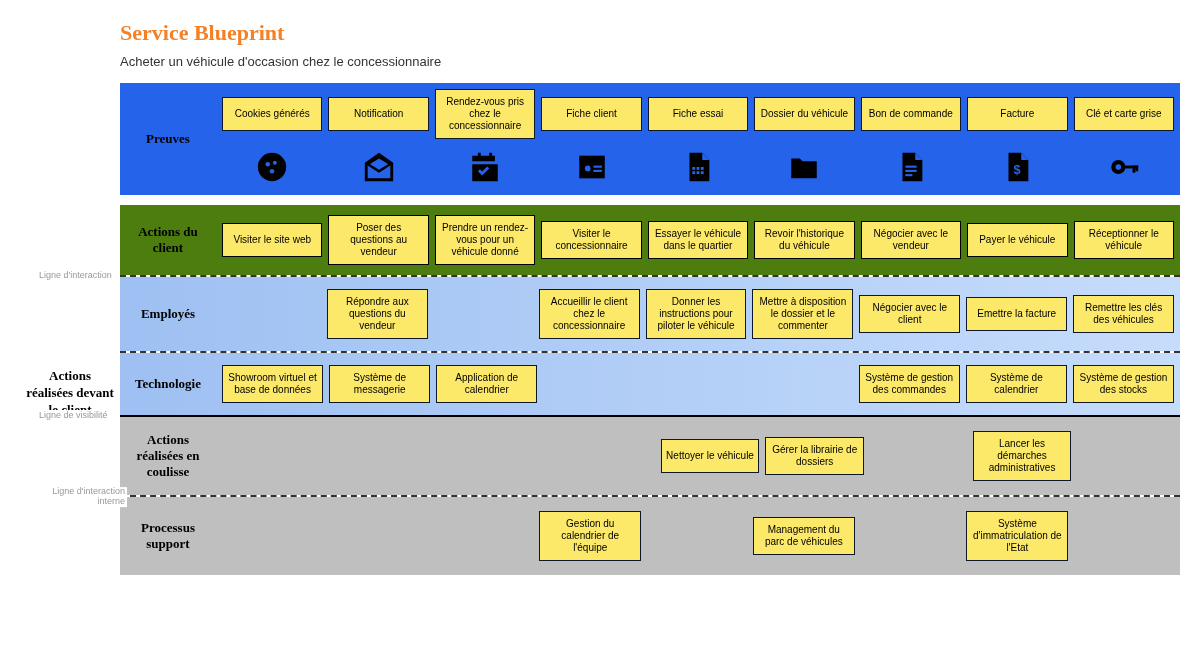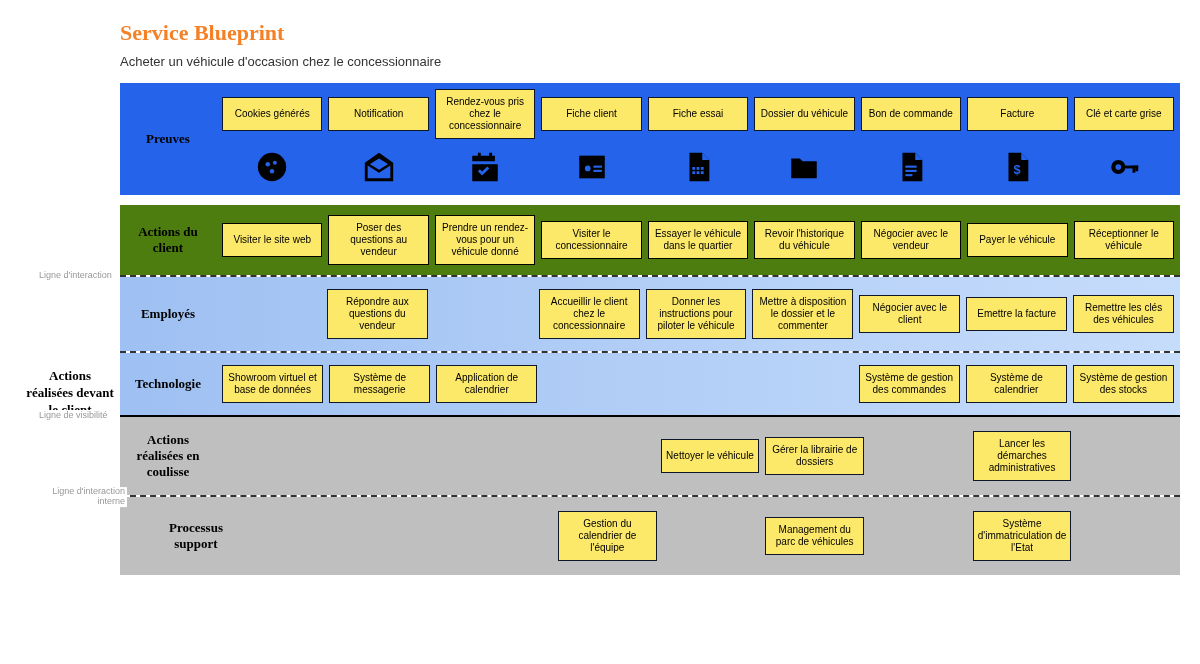--- a/index.html
+++ b/index.html
@@ -14,21 +14,21 @@
   .card { background: #fce96a; border: 1px solid #0f172a; font-size: 10px; text-align: center; padding: 6px 4px; display: flex; align-items: center; justify-content: center; line-height: 1.2; flex: 1; min-height: 34px; }
   .card.empty { background: transparent; border: none; }
   .evidence-lane { background: #2563eb; }
   .evidence-lane .lane-label { color: #000; background: #2563eb; }
   .customer-lane { background: #4d7c0f; }
   .customer-lane .card, .customer-lane .card { border: 1px solid #000; }
   .employee-lane { background: #a7c5f5; }
   .tech-lane { background: #a7c5f5; align-items: center; }
   .employee-lane, .tech-lane { background: linear-gradient(to right, #9ec0f2, #c6dcfb); }
   .backstage-lane { background: #bfbfbf; gap: 28px; }
-  .support-lane { background: #bfbfbf; padding-left: 28px; }
+  .support-lane { background: #bfbfbf; }
   .icons-row { display: flex; gap: 6px; padding: 4px 6px 10px; }
   .icon { flex: 1; display: flex; justify-content: center; align-items: center; height: 36px; }
   .icon svg { fill: #000; width: 34px; height: 34px; }
   .divider-dashed { border-top: 2px dashed #333; position: relative; }
   .divider-solid { border-top: 2px solid #000; position: relative; }
   .divider-label { position: absolute; left: 8px; top: 0; transform: translateY(-50%); font-size: 9px; color: #999; background: #fff; padding: 0 2px; z-index: 5; margin-left: 23px; }
   .side-label { position: absolute; font-family: "Comic Sans MS", cursive; font-weight: bold; font-size: 13px; text-align: center; line-height: 1.3; }
 </style>
 </head>
 <body>

